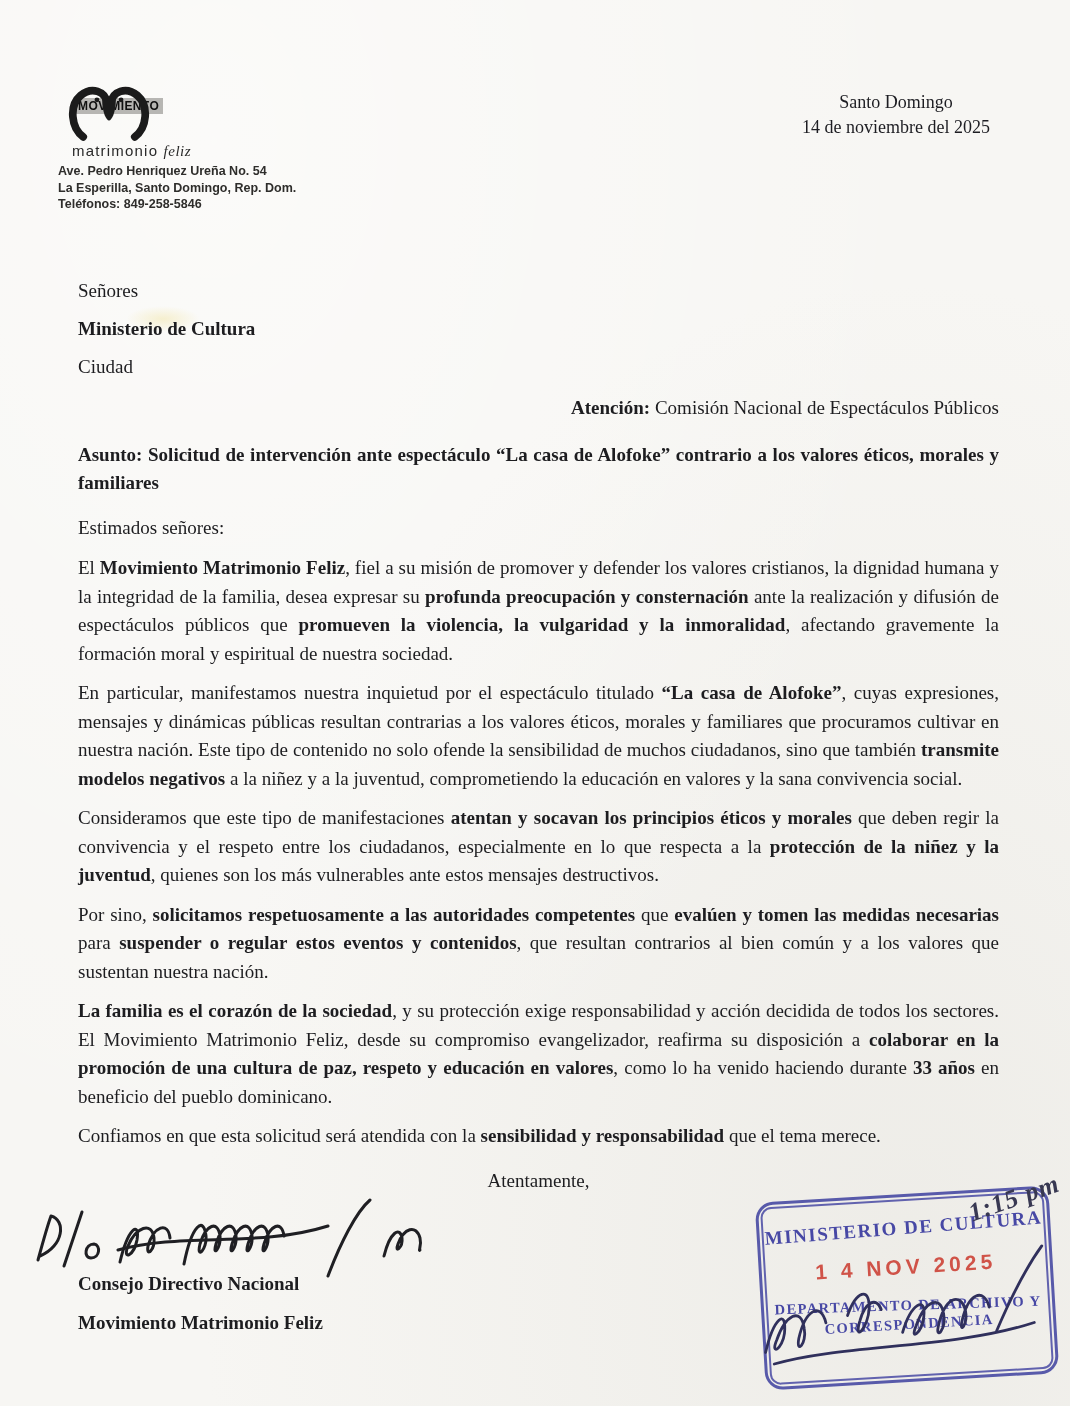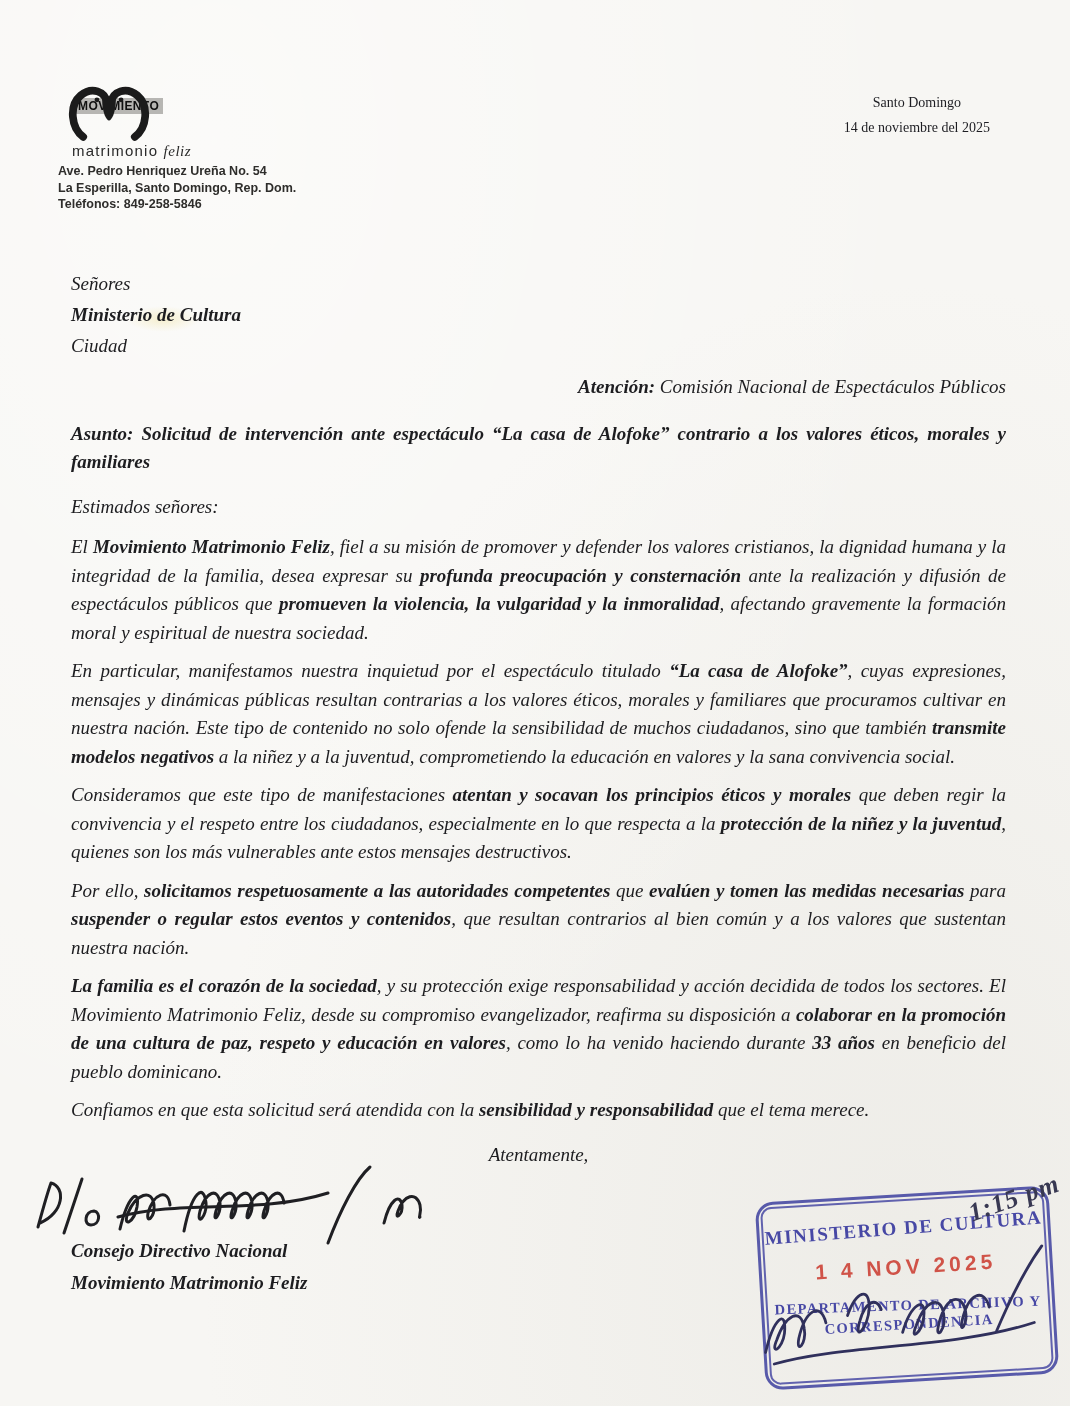--- a/index.html
+++ b/index.html
@@ -30,36 +30,36 @@
   .logo-script .feliz{font-style:italic; font-family:"Liberation Serif", serif; letter-spacing:.5px;}
   .lh-address{
     position:absolute; left:58px; top:163px;
     font-family:"Liberation Sans", sans-serif; font-weight:bold;
     font-size:12.5px; line-height:16.5px; color:#2e2d2b;
   }
 
   
   .dateline{
     position:absolute; top:90px; right:80px; text-align:center;
-    font-size:14px; line-height:25px; color:#1d1d22;
+    font-size:18px; line-height:25px; color:#1d1d22;
   }
 
   
   .smudge{
     position:absolute; left:126px; top:306px; width:74px; height:26px;
     background:radial-gradient(ellipse, rgba(235,214,110,.30), rgba(235,214,110,0) 70%);
     pointer-events:none;
   }
 
   
   .letter{
     position:absolute; left:67px; top:266px; width:943px;
     font-size:19px; line-height:28.5px; text-align:justify;
   }
-  .letter p{margin:4px;font-style:italic;}
+  .letter p{margin:11px;}
   .recipient-line{line-height:27px; text-align:left;}
   .attention{margin-top:14px !important; text-align:right;}
   .subject{margin-top:18px !important; font-weight:bold;}
   .greeting{margin-top:16px !important; text-align:left;}
   .body-par{margin-top:12px !important;}
   .body-par + .body-par{margin-top:10px !important;}
   b{font-weight:bold;}
   .closing{margin-top:16px !important; text-align:center;}
 
   
@@ -142,21 +142,21 @@
     <p class="attention"><b>Atención:</b> <span>Comisión Nacional de Espectáculos Públicos</span></p>
 
     <p class="subject"><span>Asunto:</span> <span>Solicitud de intervención ante espectáculo “La casa de Alofoke” contrario a los valores éticos, morales y familiares</span></p>
 
     <p class="greeting">Estimados señores:</p>
 
     <div>
         <p class="body-par"><span>El </span><b>Movimiento Matrimonio Feliz</b><span>, fiel a su misión de promover y defender los valores cristianos, la dignidad humana y la integridad de la familia, desea expresar su </span><b>profunda preocupación y consternación</b><span> ante la realización y difusión de espectáculos públicos que </span><b>promueven la violencia, la vulgaridad y la inmoralidad</b><span>, afectando gravemente la formación moral y espiritual de nuestra sociedad.</span></p>
         <p class="body-par"><span>En particular, manifestamos nuestra inquietud por el espectáculo titulado </span><b>“La casa de Alofoke”</b><span>, cuyas expresiones, mensajes y dinámicas públicas resultan contrarias a los valores éticos, morales y familiares que procuramos cultivar en nuestra nación. Este tipo de contenido no solo ofende la sensibilidad de muchos ciudadanos, sino que también </span><b>transmite modelos negativos</b><span> a la niñez y a la juventud, comprometiendo la educación en valores y la sana convivencia social.</span></p>
         <p class="body-par"><span>Consideramos que este tipo de manifestaciones </span><b>atentan y socavan los principios éticos y morales</b><span> que deben regir la convivencia y el respeto entre los ciudadanos, especialmente en lo que respecta a la </span><b>protección de la niñez y la juventud</b><span>, quienes son los más vulnerables ante estos mensajes destructivos.</span></p>
-        <p class="body-par"><span>Por ello, </span><b>solicitamos respetuosamente a las autoridades competentes</b><span> que </span><b>evalúen y tomen las medidas necesarias</b><span> para </span><b>suspender o regular estos eventos y contenidos</b><span>, que resultan contrarios al bien común y a los valores que sustentan nuestra nación.</span></p>
+        <p class="body-par"><span>Por sino, </span><b>solicitamos respetuosamente a las autoridades competentes</b><span> que </span><b>evalúen y tomen las medidas necesarias</b><span> para </span><b>suspender o regular estos eventos y contenidos</b><span>, que resultan contrarios al bien común y a los valores que sustentan nuestra nación.</span></p>
         <p class="body-par"><b>La familia es el corazón de la sociedad</b><span>, y su protección exige responsabilidad y acción decidida de todos los sectores. El Movimiento Matrimonio Feliz, desde su compromiso evangelizador, reafirma su disposición a </span><b>colaborar en la promoción de una cultura de paz, respeto y educación en valores</b><span>, como lo ha venido haciendo durante </span><b>33 años</b><span> en beneficio del pueblo dominicano.</span></p>
         <p class="body-par"><span>Confiamos en que esta solicitud será atendida con la </span><b>sensibilidad y responsabilidad</b><span> que el tema merece.</span></p>
       </div>
 
     <p class="closing">Atentamente,</p>
 
     <div class="sig-zone">
       <svg class="sig-scrawl" width="430" height="86" viewBox="0 0 430 86">
         <g fill="none" stroke="#1f1f23" stroke-width="3" stroke-linecap="round" stroke-linejoin="round">
 

